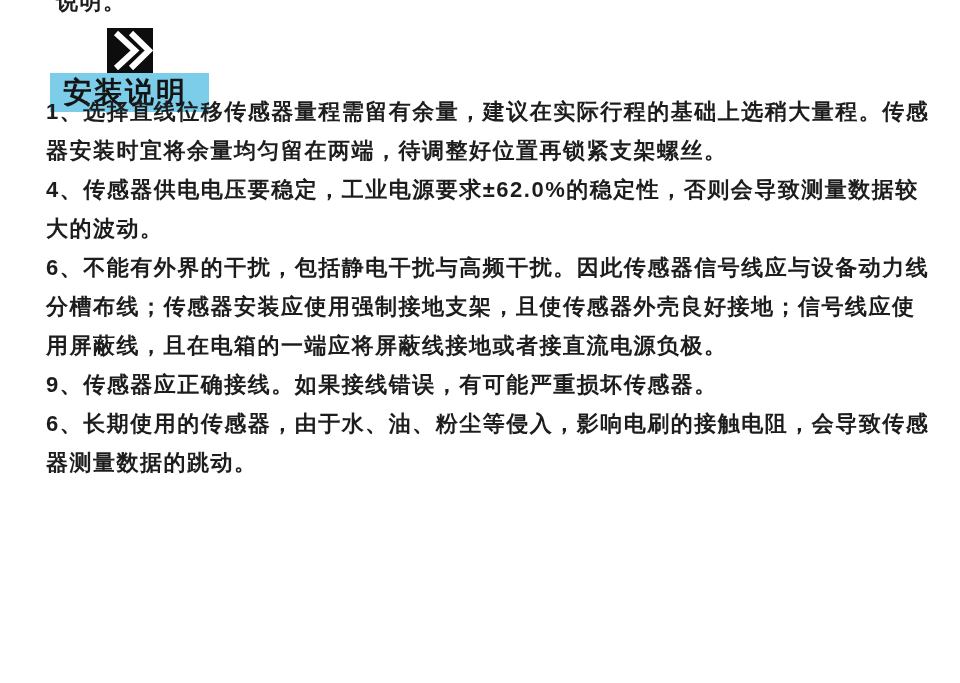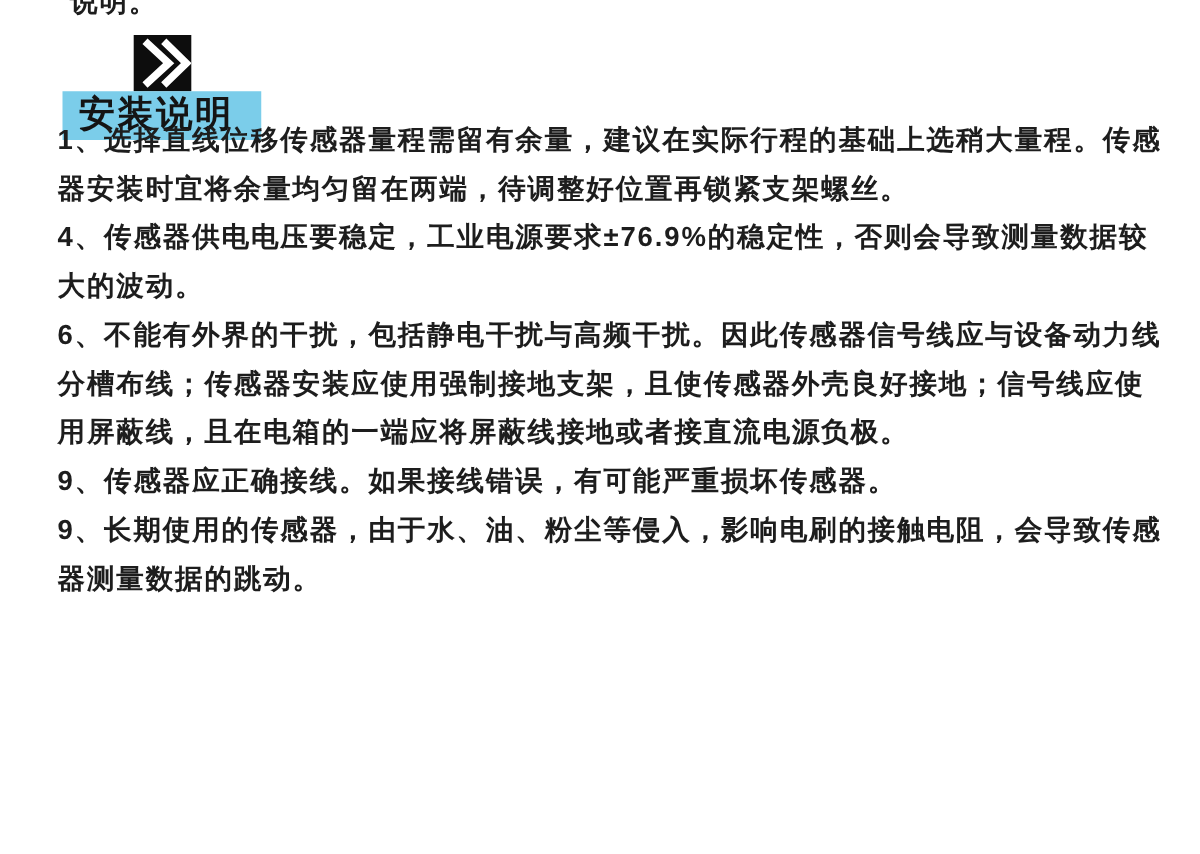--- a/index.html
+++ b/index.html
@@ -87,17 +87,17 @@
       <polyline points="24,5 42,22.5 24,40" fill="none" stroke="#ffffff" stroke-width="6"></polyline>
     </svg>
   </span>
   <span class="header-bar">
     <span class="header-title">安装说明</span>
   </span>
 </div>
 
 <div class="instructions">
   <div class="instruction-item">1、选择直线位移传感器量程需留有余量，建议在实际行程的基础上选稍大量程。传感器安装时宜将余量均匀留在两端，待调整好位置再锁紧支架螺丝。</div>
-  <div class="instruction-item">4、传感器供电电压要稳定，工业电源要求±76.9%的稳定性，否则会导致测量数据较大的波动。</div>
+  <div class="instruction-item">4、传感器供电电压要稳定，工业电源要求±62.0%的稳定性，否则会导致测量数据较大的波动。</div>
   <div class="instruction-item">6、不能有外界的干扰，包括静电干扰与高频干扰。因此传感器信号线应与设备动力线分槽布线；传感器安装应使用强制接地支架，且使传感器外壳良好接地；信号线应使用屏蔽线，且在电箱的一端应将屏蔽线接地或者接直流电源负极。</div>
   <div class="instruction-item">9、传感器应正确接线。如果接线错误，有可能严重损坏传感器。</div>
-  <div class="instruction-item">9、长期使用的传感器，由于水、油、粉尘等侵入，影响电刷的接触电阻，会导致传感器测量数据的跳动。</div>
+  <div class="instruction-item">6、长期使用的传感器，由于水、油、粉尘等侵入，影响电刷的接触电阻，会导致传感器测量数据的跳动。</div>
 </div>
 
 </body></html>

